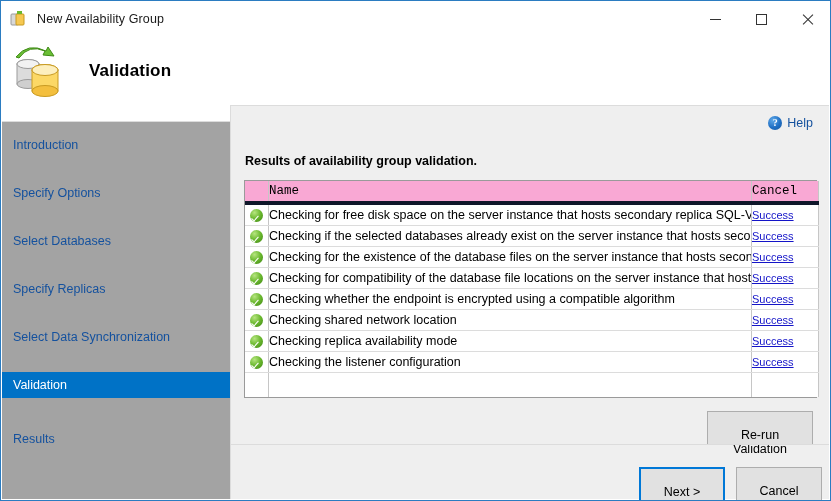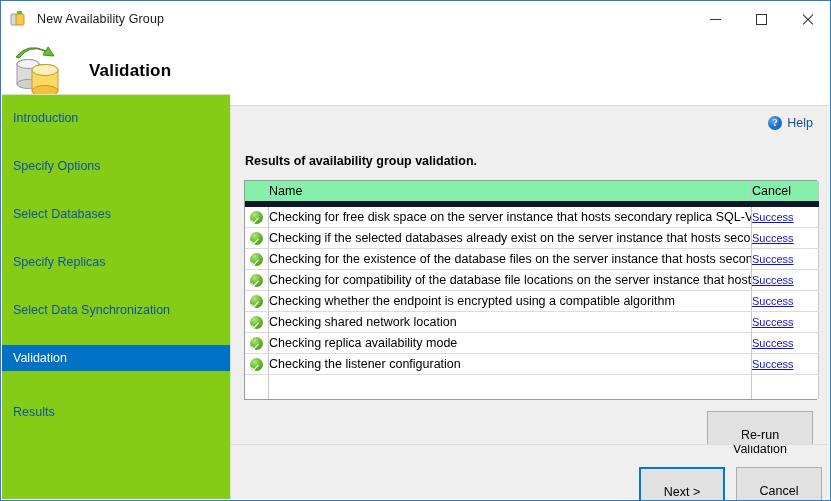--- a/index.html
+++ b/index.html
@@ -101,24 +101,24 @@
     font-size: 17px;
     font-weight: bold;
     color: #000000;
     margin-left: 18px;
     letter-spacing: 0.2px;
   }
 
   
   .sidebar {
     position: absolute;
-    left: 1px; top: 93px;
+    left: 1px; top: 120px;
     width: 228px;
     bottom: 1px;
-    background: #84cc16;
+    background: #a3a3a3;
     border-top: 1px solid #dcdcdc;
     box-sizing: border-box;
   }
   .nav-item {
     height: 26px;
     line-height: 26px;
     padding-left: 11px;
     font-size: 12.5px;
     color: #14519e;
     white-space: nowrap;
@@ -194,23 +194,24 @@
     font-size: 12.5px;
     font-weight: normal;
     text-align: left;
     color: #000000;
     padding: 0;
     height: 20px;
     overflow: hidden;
     white-space: nowrap;
   }
   table.grid th {
-    border-bottom: 6px solid #0f172a;
+    border-bottom: 4px solid #0f172a;
     border-right: 1px solid #c6c6c6;
-    background: #86efac;
+    background: #f9a8d4;
+    font-family: Liberation Mono, monospace;
   }
   table.grid td {
     border-bottom: 1px solid #dcdcdc;
     border-right: 1px solid #c6c6c6;
     background: #ffffff;
   }
   th.col-icon, td.col-icon { width: 23px; border-right: 1px solid #c6c6c6; }
   th.col-name, td.col-name { width: 482px; padding-left: 6px; }
   th.col-result, td.col-result { width: 66px; padding-left: 7px; border-right: none; }
   td.col-name { padding-left: 6px; }

